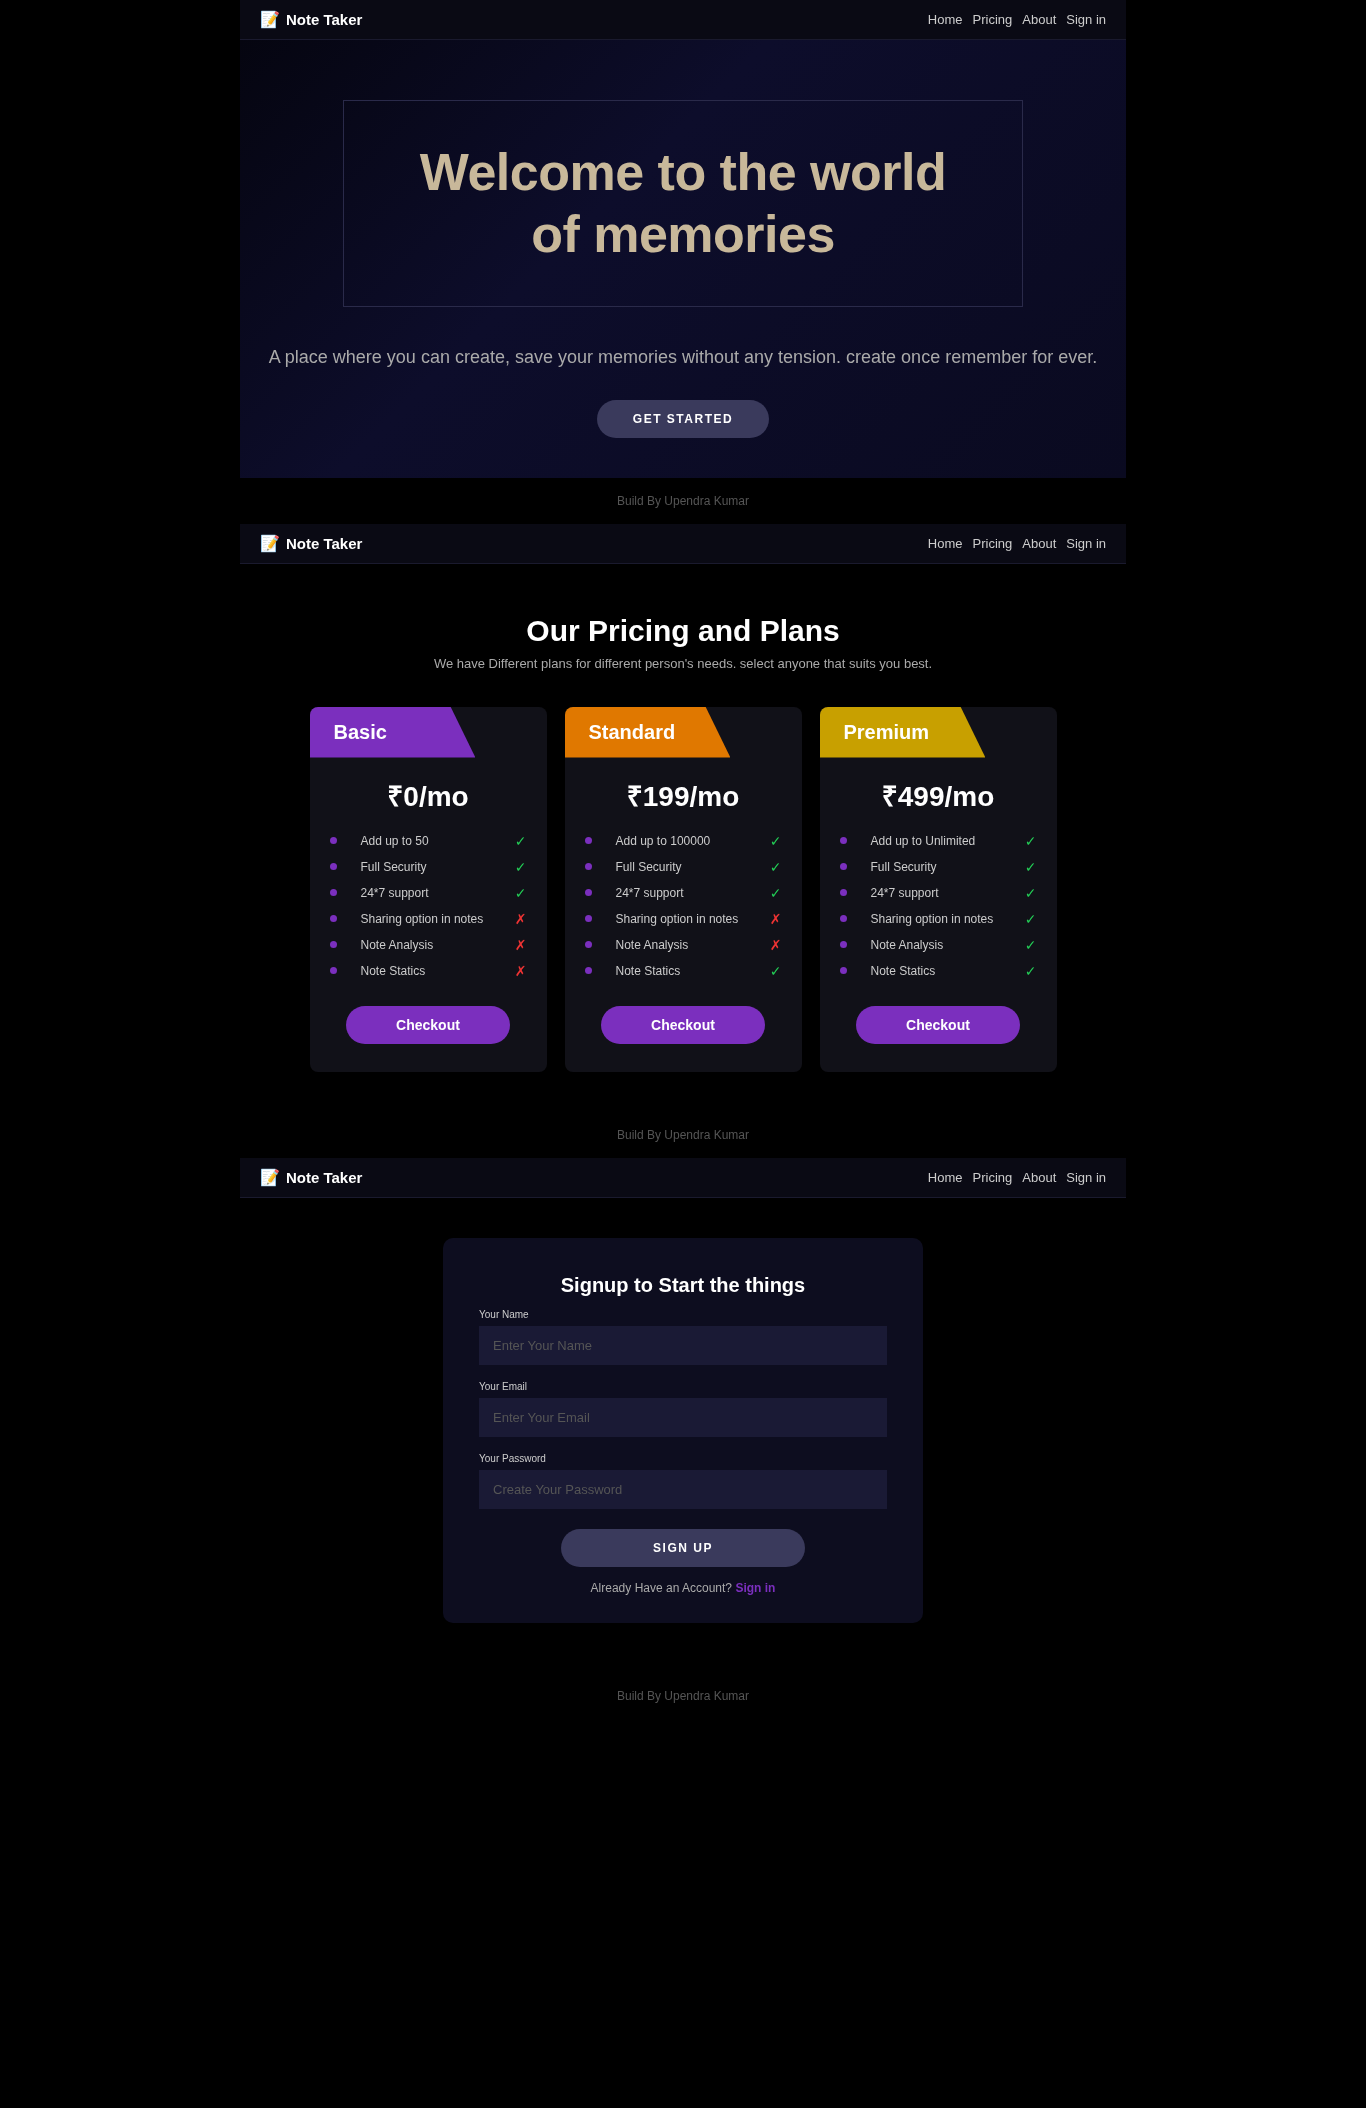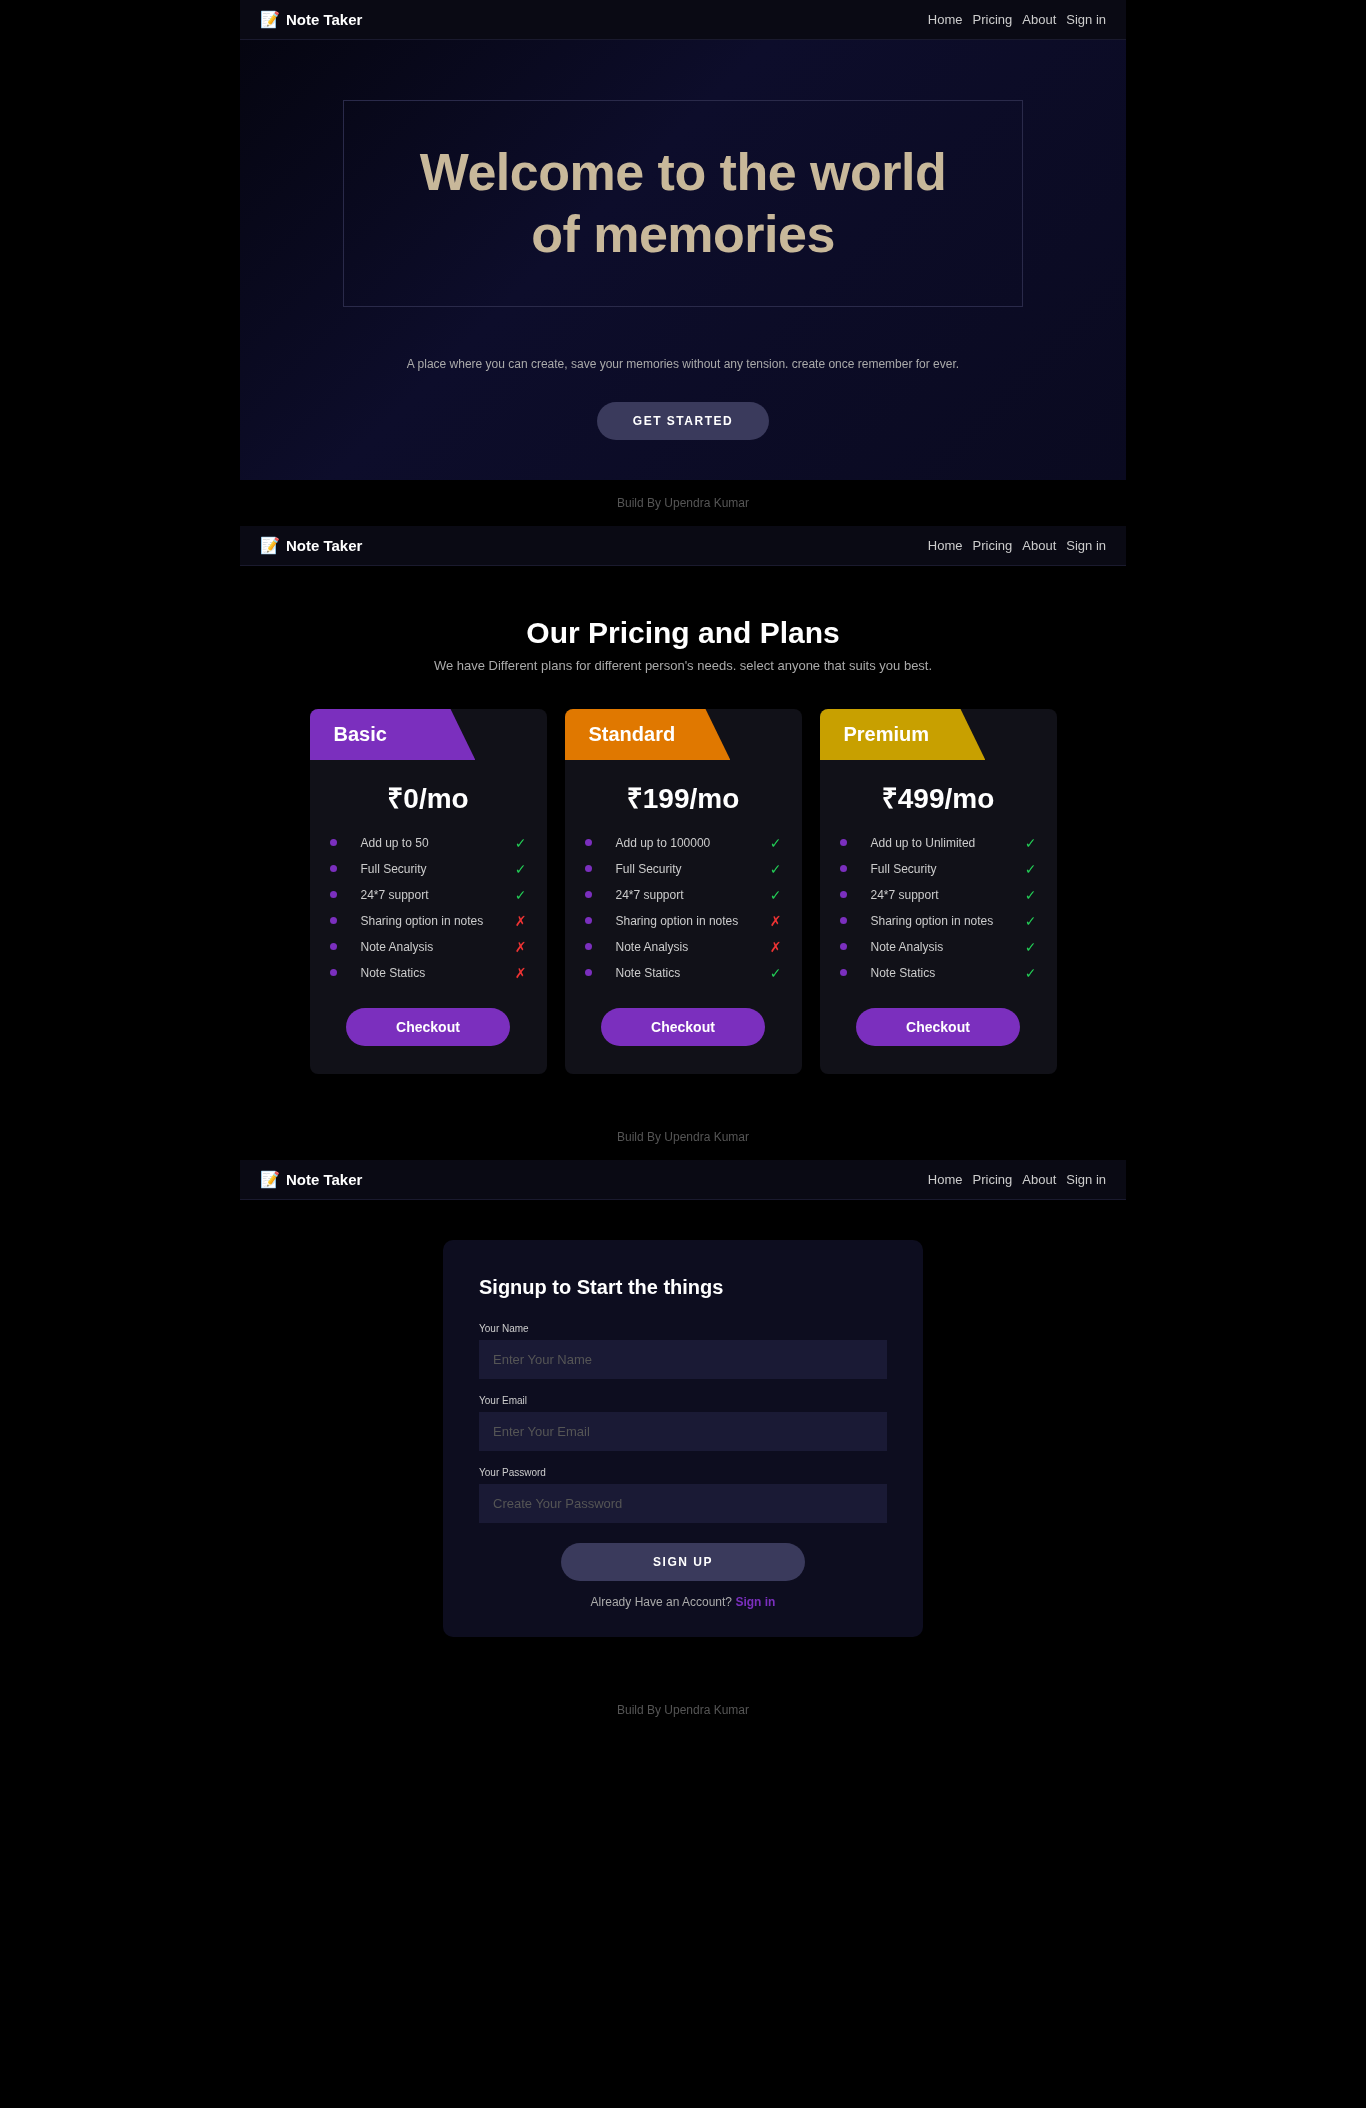--- a/index.html
+++ b/index.html
@@ -65,23 +65,23 @@
       margin-bottom: 20px;
     }
     .hero-title {
       font-size: 52px;
       font-weight: 700;
       color: #c8b89a;
       line-height: 1.2;
       letter-spacing: -0.5px;
     }
     .hero-subtitle {
-      font-size: 12px;
+      font-size: 18px;
       color: #aaa;
-      margin-top: 28px;
+      margin-top: 16px;
       line-height: 1.6;
     }
     .hero-btn {
       margin-top: 28px;
       background: #3a3a5c;
       color: #fff;
       border: none;
       border-radius: 24px;
       padding: 12px 36px;
       font-size: 12px;
@@ -199,25 +199,25 @@
       padding: 40px 20px 50px;
     }
     .signup-card {
       background: #0d0d1f;
       border-radius: 10px;
       max-width: 480px;
       margin: 0 auto;
       padding: 36px 36px 28px;
     }
     .signup-title {
-      text-align: left;
+      text-align: center;
       font-size: 20px;
       font-weight: 700;
       color: #fff;
-      margin-bottom: 24px;
+      margin-bottom: 12px;
     }
     .form-group {
       margin-bottom: 16px;
     }
     .form-label {
       display: block;
       font-size: 10px;
       color: #ccc;
       margin-bottom: 6px;
     }

